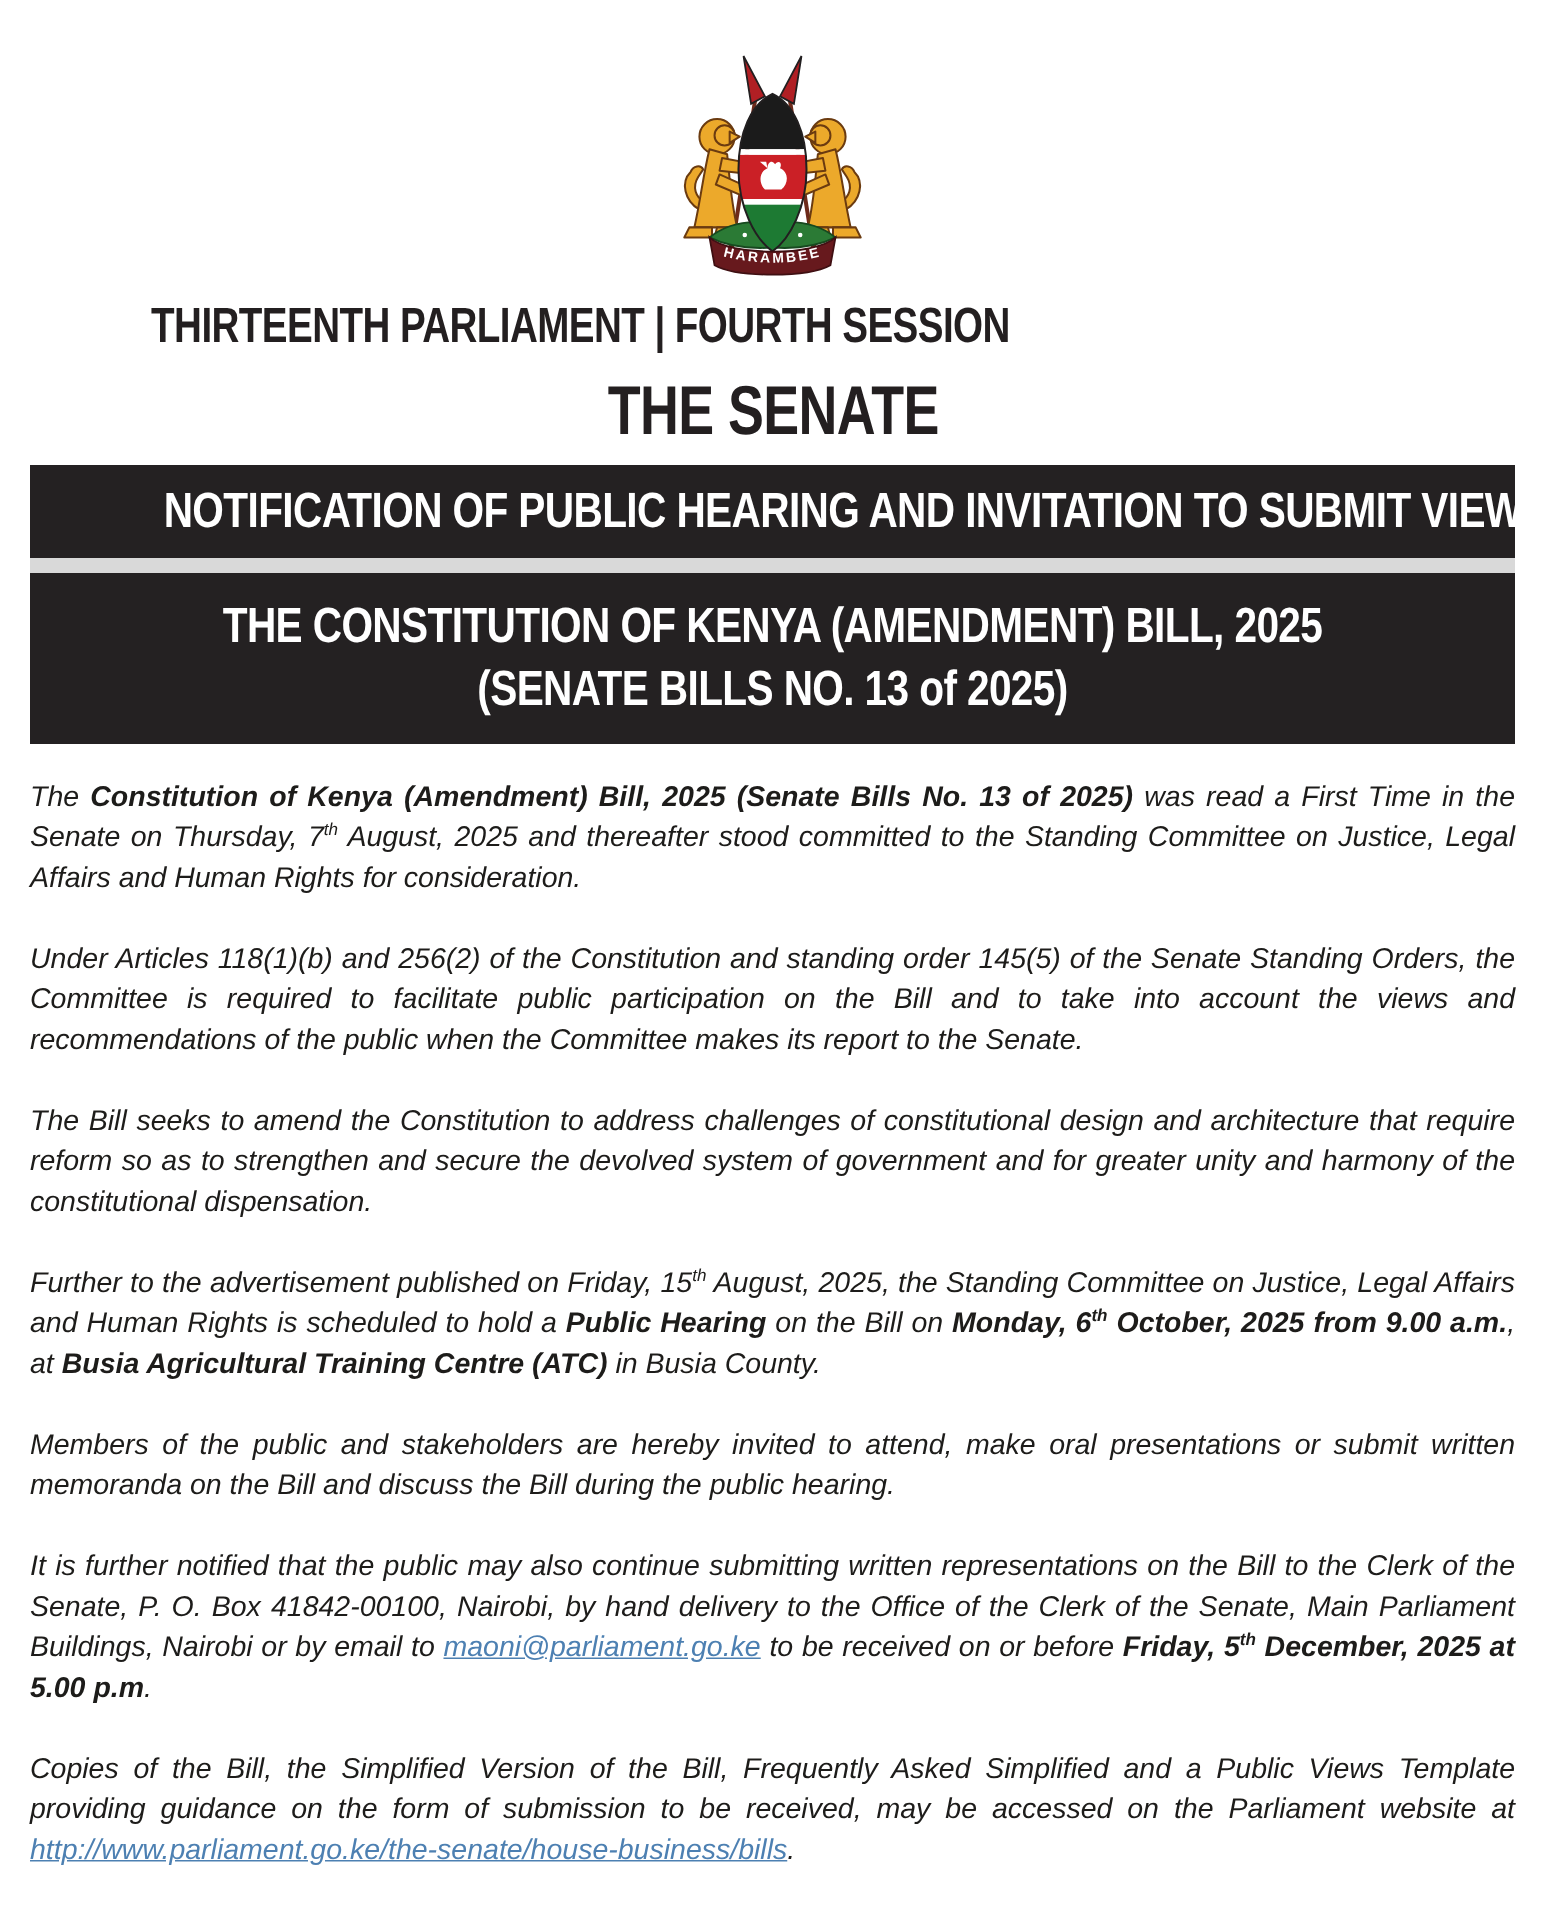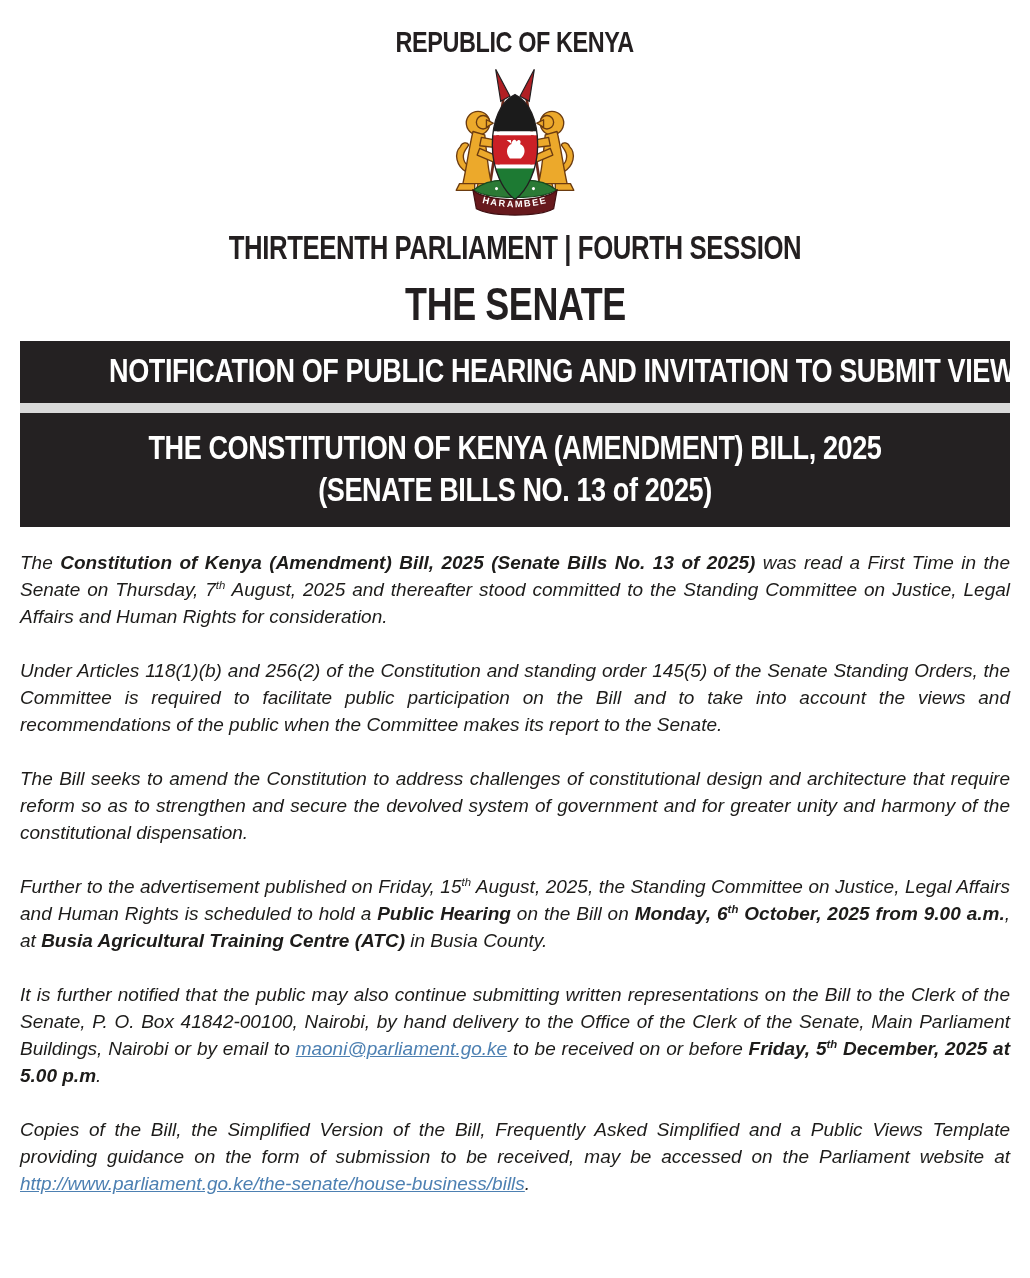--- a/index.html
+++ b/index.html
@@ -14,43 +14,40 @@
   body{font-family:"Liberation Sans","DejaVu Sans",sans-serif;color:var(--body-text);}
   .page{width:1030px;min-height:1278px;margin:0 auto;background:#ffffff;padding:26px 20px 30px 20px;}
 
   
   .cond{display:inline-block;transform:scaleX(0.78);transform-origin:50% 50%;
         white-space:nowrap;font-weight:700;letter-spacing:-0.5px;}
 
   .kicker{text-align:center;font-size:30px;line-height:32px;color:#231f20;}
   .emblem{text-align:center;margin:6px 0 4px 0;}
   .emblem svg{display:inline-block;}
-  .session{text-align:center;font-size:33px;line-height:36px;margin-top:6px;color:#231f20;}
+  .session{text-align:left;font-size:33px;line-height:36px;margin-top:6px;color:#231f20;}
   .chamber{text-align:center;font-size:46px;line-height:48px;margin-top:14px;color:#231f20;}
 
   .banner{background:var(--banner-bg);color:var(--banner-text);text-align:center;margin-top:13px;}
   .banner .cond{display:block;transform:scaleX(0.82);}
   .banner-1{padding:13px 0 15px 0;font-size:33px;line-height:34px;}
   .banner-gap{height:10px;background:var(--divider);}
   .banner-2{margin-top:0;padding:14px 0 16px 0;font-size:33px;line-height:42px;}
 
   .notice-body{margin-top:22px;font-size:19px;line-height:27px;text-align:justify;}
   .notice-body p.para{margin:0 0 27px 0;font-style:italic;}
   .b{font-weight:700;}
   .sup{font-size:0.6em;vertical-align:super;line-height:0;}
   a{color:var(--link);text-decoration:underline;cursor:pointer;}
 </style>
 </head>
 <body>
 
 <div class="page">
 
-  <div class="kicker">
-    <span class="cond">REPUBLIC OF KENYA</span>
-  </div>
 
   <div class="emblem">
     <svg width="168" height="156" viewBox="0 0 200 185">
 
       <g>
         <path d="M66,170 L87,36" stroke="#6d2a1a" stroke-width="3.2"></path>
         <path d="M134,170 L113,36" stroke="#6d2a1a" stroke-width="3.2"></path>
         <path d="M83,44 L77,6 L94,38 Z" fill="#b01f24" stroke="#221f20" stroke-width="1.4"></path>
         <path d="M117,44 L123,6 L106,38 Z" fill="#b01f24" stroke="#221f20" stroke-width="1.4"></path>
         <path d="M80,140 L58,168" stroke="#6d2a1a" stroke-width="3"></path>
@@ -132,17 +129,18 @@
   <div class="banner banner-2">
     <span class="cond">THE CONSTITUTION OF KENYA (AMENDMENT) BILL, 2025</span>
     <span class="cond">(SENATE BILLS NO. 13 of 2025)</span>
   </div>
 
   <div class="notice-body">
       <p class="para"><span>The </span><span class="b">Constitution of Kenya (Amendment) Bill, 2025 (Senate Bills No. 13 of 2025)</span><span> was read a First Time in the Senate on Thursday, 7</span><span class="sup">th</span><span> August, 2025 and thereafter stood committed to the Standing Committee on Justice, Legal Affairs and Human Rights for consideration.</span></p>
       <p class="para"><span>Under Articles 118(1)(b) and 256(2) of the Constitution and standing order 145(5) of the Senate Standing Orders, the Committee is required to facilitate public participation on the Bill and to take into account the views and recommendations of the public when the Committee makes its report to the Senate.</span></p>
       <p class="para"><span>The Bill seeks to amend the Constitution to address challenges of constitutional design and architecture that require reform so as to strengthen and secure the devolved system of government and for greater unity and harmony of the constitutional dispensation.</span></p>
       <p class="para"><span>Further to the advertisement published on Friday, 15</span><span class="sup">th</span><span> August, 2025, the Standing Committee on Justice, Legal Affairs and Human Rights is scheduled to hold a </span><span class="b">Public Hearing</span><span> on the Bill on </span><span class="b">Monday, 6</span><span class="b sup">th</span><span class="b"> October, 2025 from 9.00 a.m.</span><span>, at </span><span class="b">Busia Agricultural Training Centre (ATC)</span><span> in Busia County.</span></p>
+      <p class="para"><span>Members of the public and stakeholders are hereby invited to attend, make oral presentations or submit written memoranda on the Bill and discuss the Bill during the public hearing.</span></p>
       <p class="para"><span>It is further notified that the public may also continue submitting written representations on the Bill to the Clerk of the Senate, P. O. Box 41842-00100, Nairobi, by hand delivery to the Office of the Clerk of the Senate, Main Parliament Buildings, Nairobi or by email to </span><a href="#">maoni@parliament.go.ke</a><span> to be received on or before </span><span class="b">Friday, 5</span><span class="b sup">th</span><span class="b"> December, 2025 at 5.00 p.m</span><span>.</span></p>
       <p class="para"><span>Copies of the Bill, the Simplified Version of the Bill, Frequently Asked Simplified and a Public Views Template providing guidance on the form of submission to be received, may be accessed on the Parliament website at </span><a href="#">http://www.parliament.go.ke/the-senate/house-business/bills</a><span>.</span></p>
     </div>
 
 </div>
 
 </body></html>

